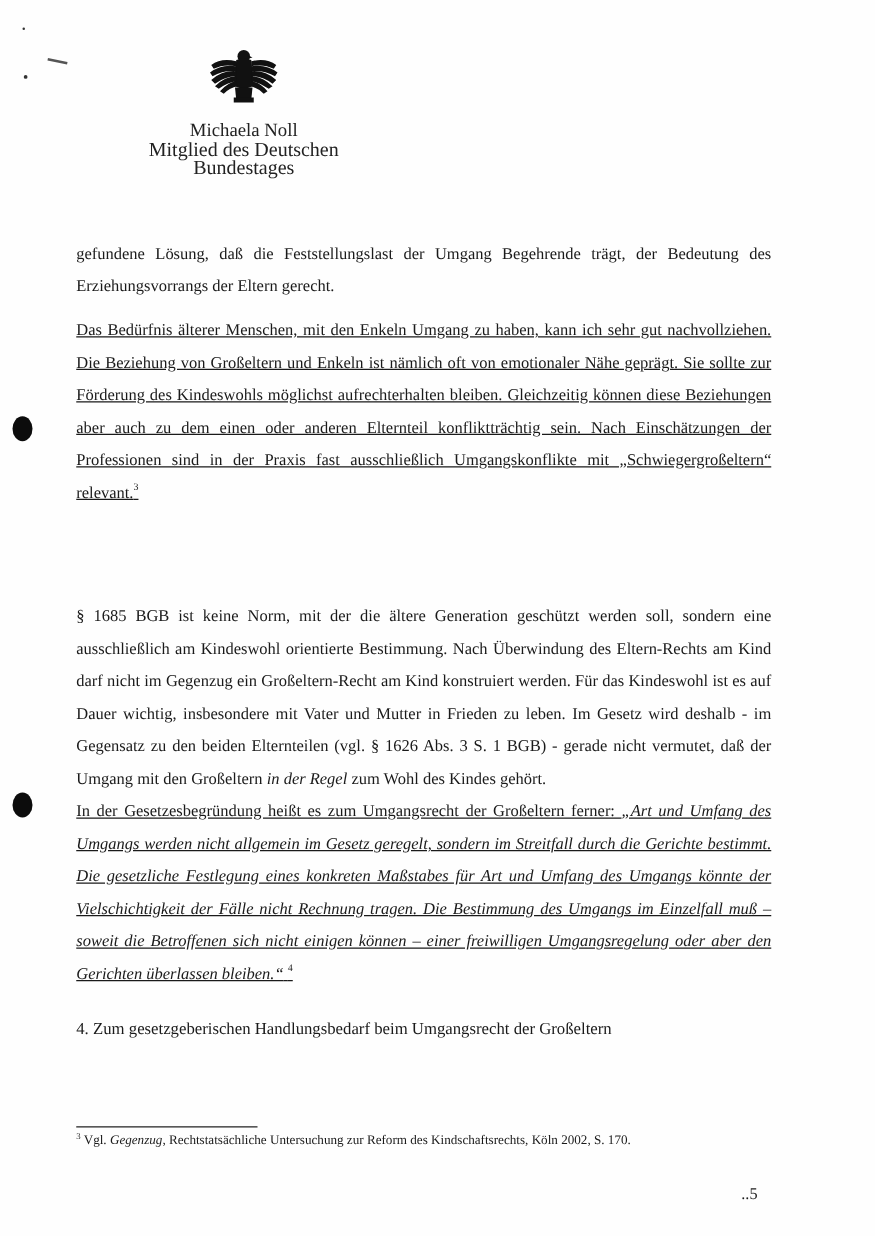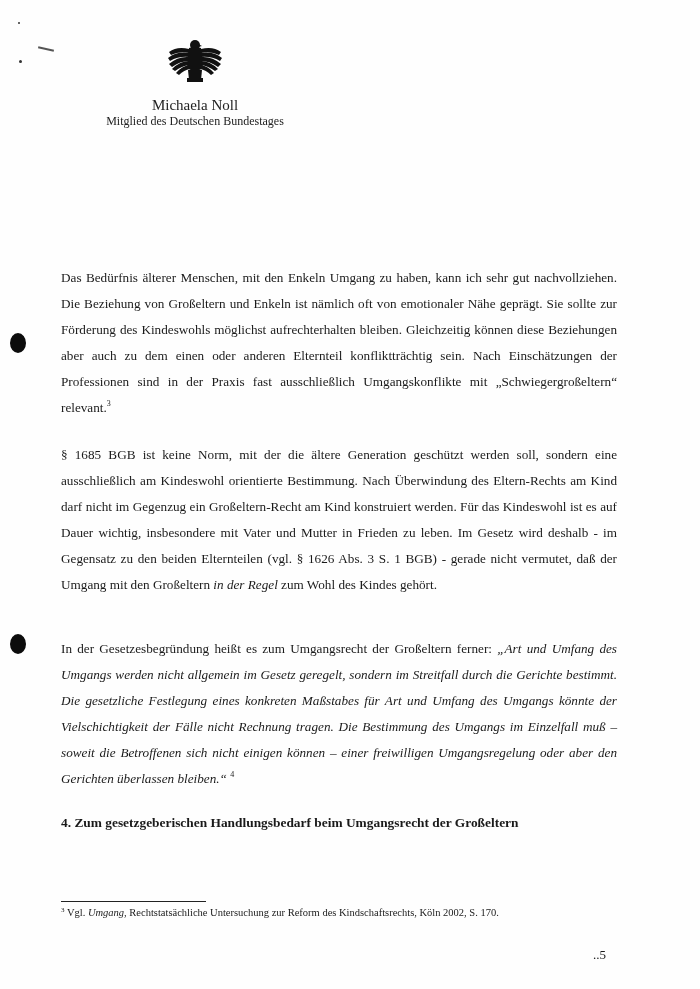--- a/index.html
+++ b/index.html
@@ -16,28 +16,28 @@
   .speck { position: absolute; background: #333; border-radius: 50%; }
   .dash { position: absolute; height: 2px; background: #555; transform: rotate(12deg); }
 
   
   .hole { position: absolute; width: 16px; height: 20px; border-radius: 50%; background: #0c0c0c; }
 
   
   .letterhead { position: absolute; left: 100px; top: 38px; width: 190px; text-align: center; }
   .eagle { width: 60px; height: 50px; margin: 0 auto 8px auto; display: block; }
   .lh-name { font-size: 15px; line-height: 18px; color: #222; margin-top: 2px; }
-  .lh-title { font-size: 12px; line-height: 14px; color: #222; }
+  .lh-title { font-size: 16px; line-height: 14px; color: #222; }
 
   
   .body { position: absolute; left: 61px; width: 556px; font-size: 13.2px; line-height: 26px; text-align: justify; }
   .para { margin: 0; }
   sup { font-size: 8px; line-height: 0; vertical-align: 6px; }
   .it { font-style: italic; }
-  .heading { font-weight: bold; font-size: 13.4px; }
+  .heading { font-weight: normal; font-size: 13.4px; }
 
   
   .fn-rule { position: absolute; left: 61px; top: 901px; width: 145px; height: 1px; background: #222; }
   .footnotes { position: absolute; left: 61px; top: 906px; width: 560px; font-size: 10.5px; line-height: 13px; }
   .fn sup { font-size: 7px; vertical-align: 4px; }
 
   .pagemark { position: absolute; left: 593px; top: 947px; font-size: 13px; }
 </style>
 </head>
 <body>
@@ -73,36 +73,39 @@
         <path d="M36 27 Q43 28 49 35 L46 37 Q41 32 35 31 Z"></path>
 
         <path d="M23 32 L37 32 L36 42 L24 42 Z"></path>
         <path d="M22 40 L38 40 L38 44 L22 44 Z"></path>
       </g>
     </svg>
     <div class="lh-name">Michaela Noll</div>
     <div class="lh-title">Mitglied des Deutschen Bundestages</div>
   </div>
 
+  <div class="body" style="top:190px;">
+    <p class="para">gefundene Lösung, daß die Feststellungslast der Umgang Begehrende trägt, der Bedeutung des Erziehungsvorrangs der Eltern gerecht.</p>
+  </div>
 
-  <div class="body" style="top:265px;">
+  <div class="body" style="top:251px;text-decoration:underline;">
     <p class="para"><span>Das Bedürfnis älterer Menschen, mit den Enkeln Umgang zu haben, kann ich sehr gut nachvollziehen. Die Beziehung von Großeltern und Enkeln ist nämlich oft von emotionaler Nähe geprägt. Sie sollte zur Förderung des Kindeswohls möglichst aufrechterhalten bleiben. Gleichzeitig können diese Beziehungen aber auch zu dem einen oder anderen Elternteil konfliktträchtig sein. Nach Einschätzungen der Professionen sind in der Praxis fast ausschließlich Umgangskonflikte mit „Schwiegergroßeltern“ relevant.</span><sup>3</sup></p>
   </div>
 
-  <div class="body" style="top:442px;">
+  <div class="body" style="top:480px;">
     <p class="para"><span>§ 1685 BGB ist keine Norm, mit der die ältere Generation geschützt werden soll, sondern eine ausschließlich am Kindeswohl orientierte Bestimmung. Nach Überwindung des Eltern-Rechts am Kind darf nicht im Gegenzug ein Großeltern-Recht am Kind konstruiert werden. Für das Kindeswohl ist es auf Dauer wichtig, insbesondere mit Vater und Mutter in Frieden zu leben. Im Gesetz wird deshalb - im Gegensatz zu den beiden Elternteilen (vgl. § 1626 Abs. 3 S. 1 BGB) - gerade nicht vermutet, daß der Umgang mit den Großeltern </span><span class="it">in der Regel</span><span> zum Wohl des Kindes gehört.</span></p>
   </div>
 
-  <div class="body" style="top:636px;">
+  <div class="body" style="top:636px;text-decoration:underline;">
     <p class="para"><span>In der Gesetzesbegründung heißt es zum Umgangsrecht der Großeltern ferner: </span><span class="it">„Art und Umfang des Umgangs werden nicht allgemein im Gesetz geregelt, sondern im Streitfall durch die Gerichte bestimmt. Die gesetzliche Festlegung eines konkreten Maßstabes für Art und Umfang des Umgangs könnte der Vielschichtigkeit der Fälle nicht Rechnung tragen. Die Bestimmung des Umgangs im Einzelfall muß – soweit die Betroffenen sich nicht einigen können – einer freiwilligen Umgangsregelung oder aber den Gerichten überlassen bleiben.“</span> <sup>4</sup></p>
   </div>
 
   <div class="body" style="top:810px;">
     <div class="heading">4. Zum gesetzgeberischen Handlungsbedarf beim Umgangsrecht der Großeltern</div>
   </div>
 
   <div class="fn-rule"></div>
   <div class="footnotes">
-    <div class="fn"><sup>3</sup> <span>Vgl. </span><span class="it">Umgang</span><span>, Rechtstatsächliche Untersuchung zur Reform des Kindschaftsrechts, Köln 2002, S. 170.</span></div>
+    <div class="fn"><sup>3</sup> <span>Vgl. </span><span class="it">Gegenzug</span><span>, Rechtstatsächliche Untersuchung zur Reform des Kindschaftsrechts, Köln 2002, S. 170.</span></div>
   </div>
 
   <div class="pagemark">..5</div>
 </div>
 
 </body></html>

